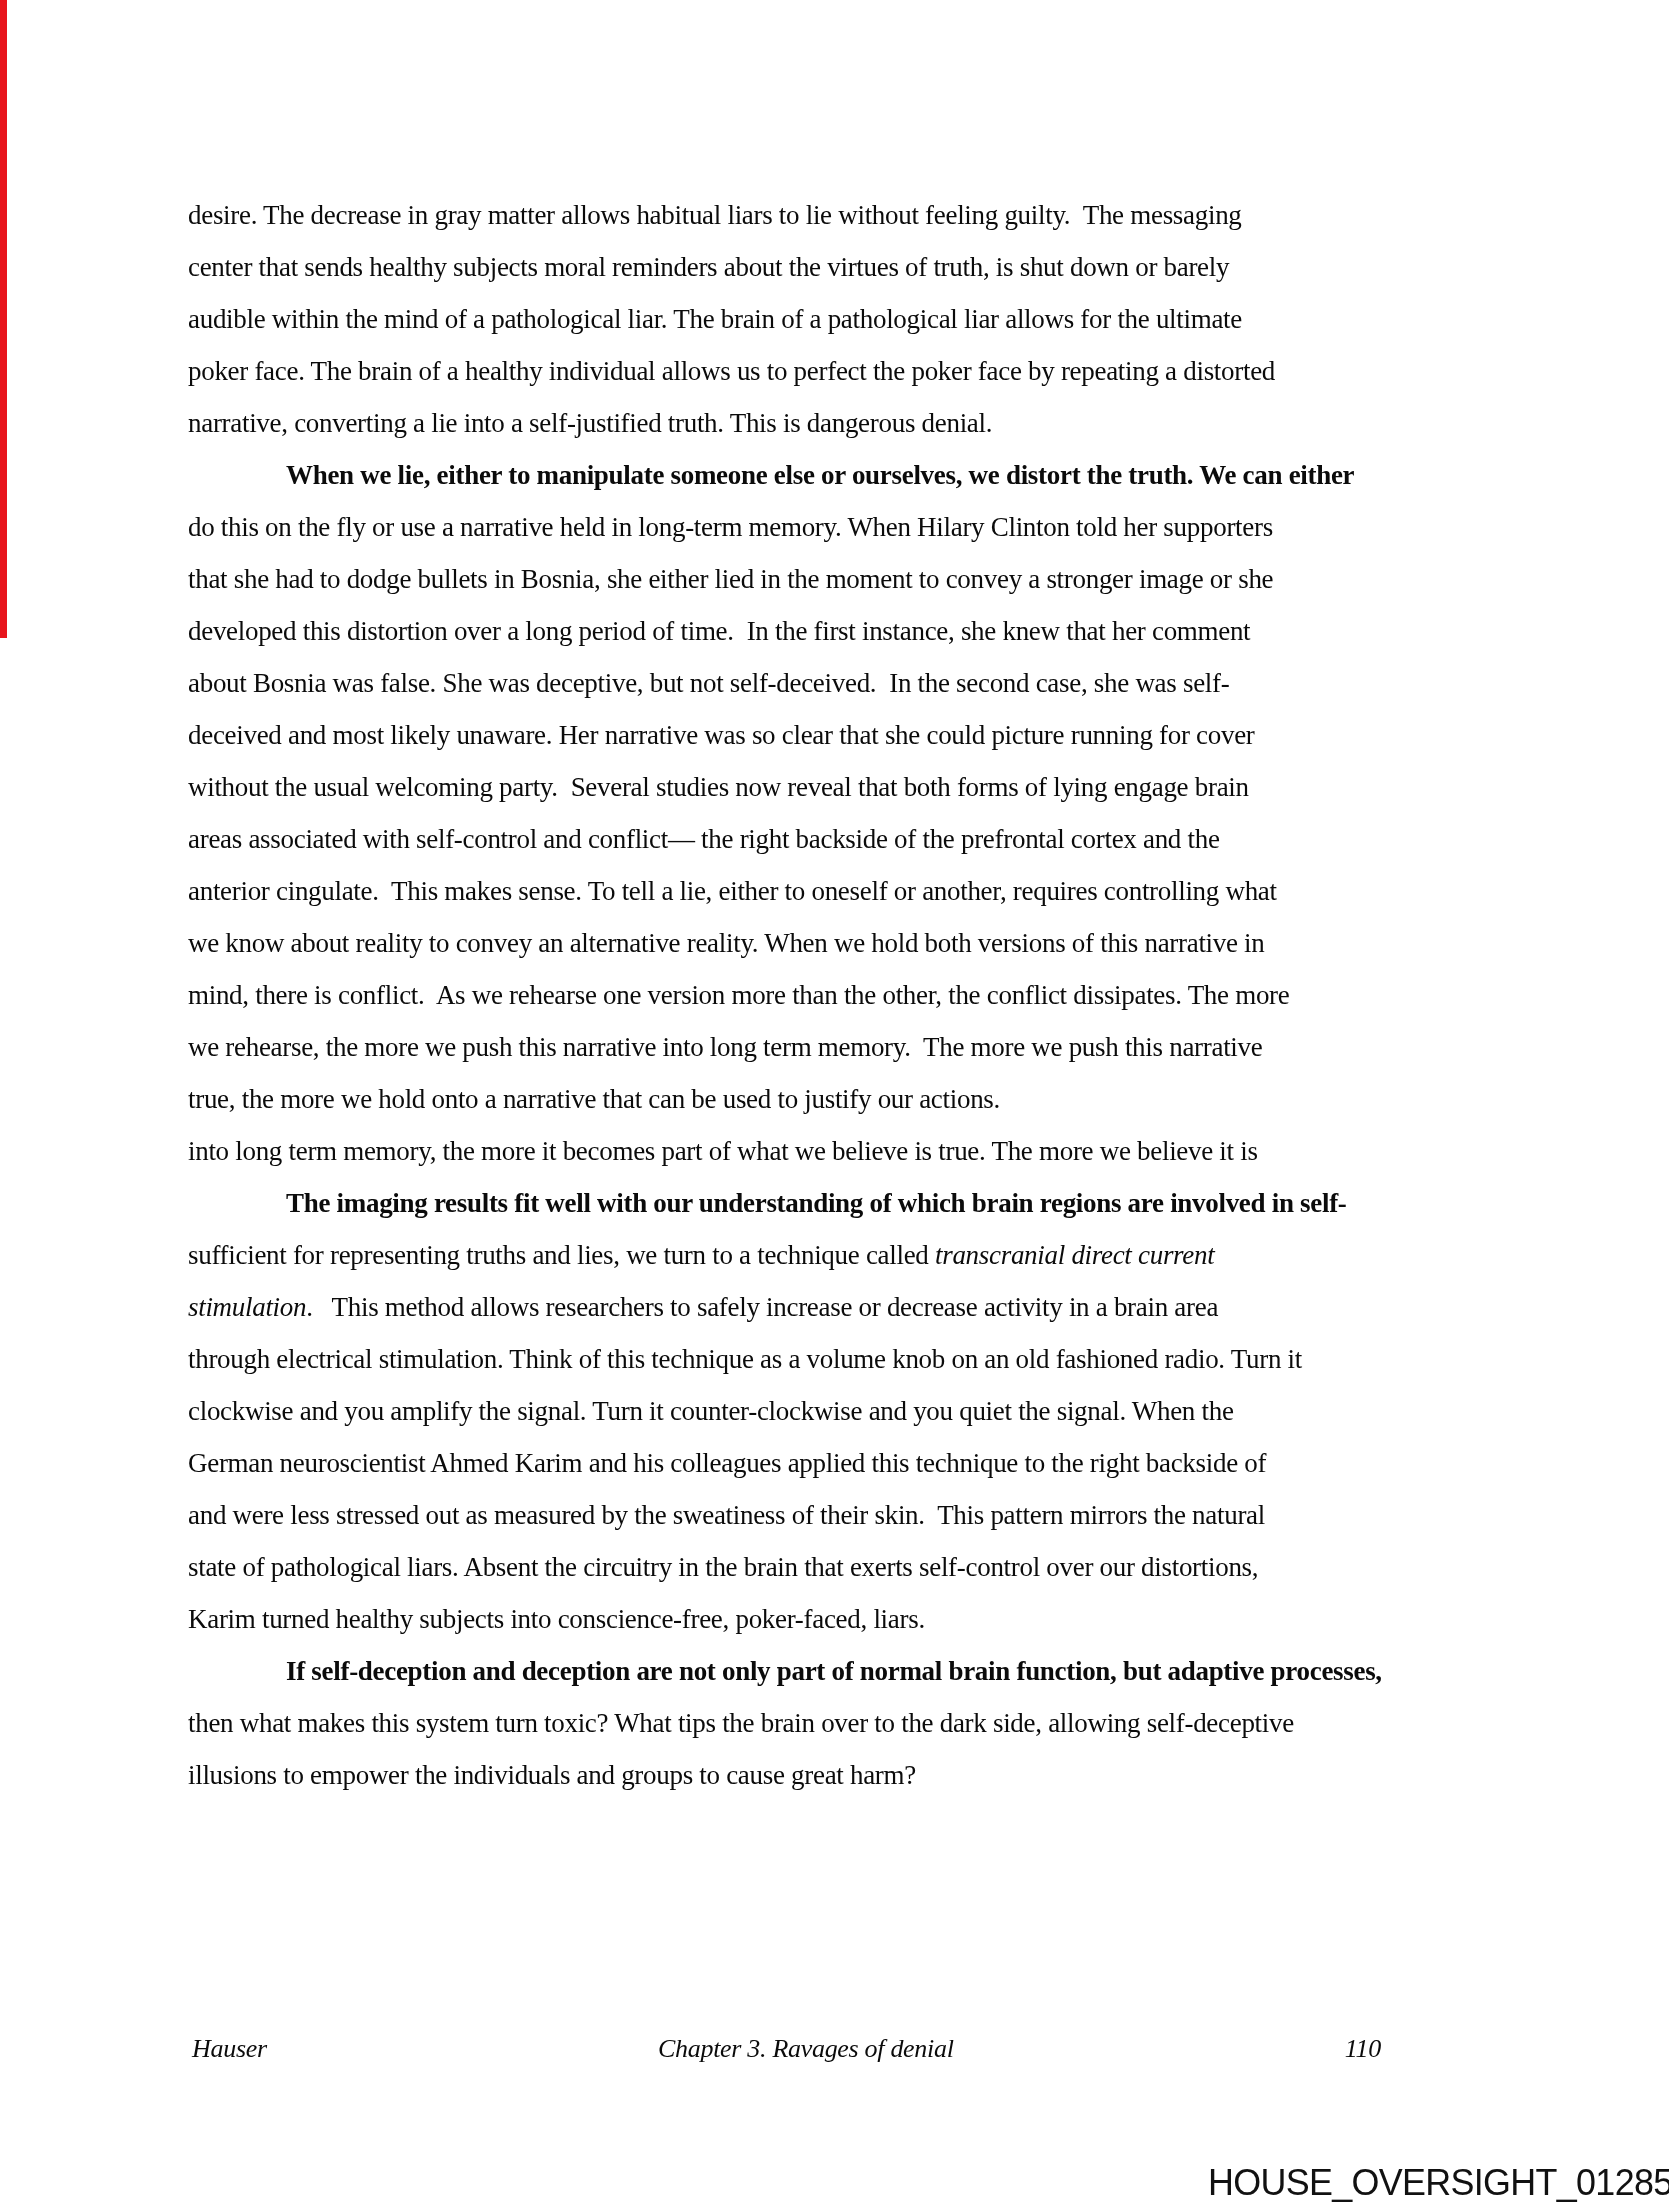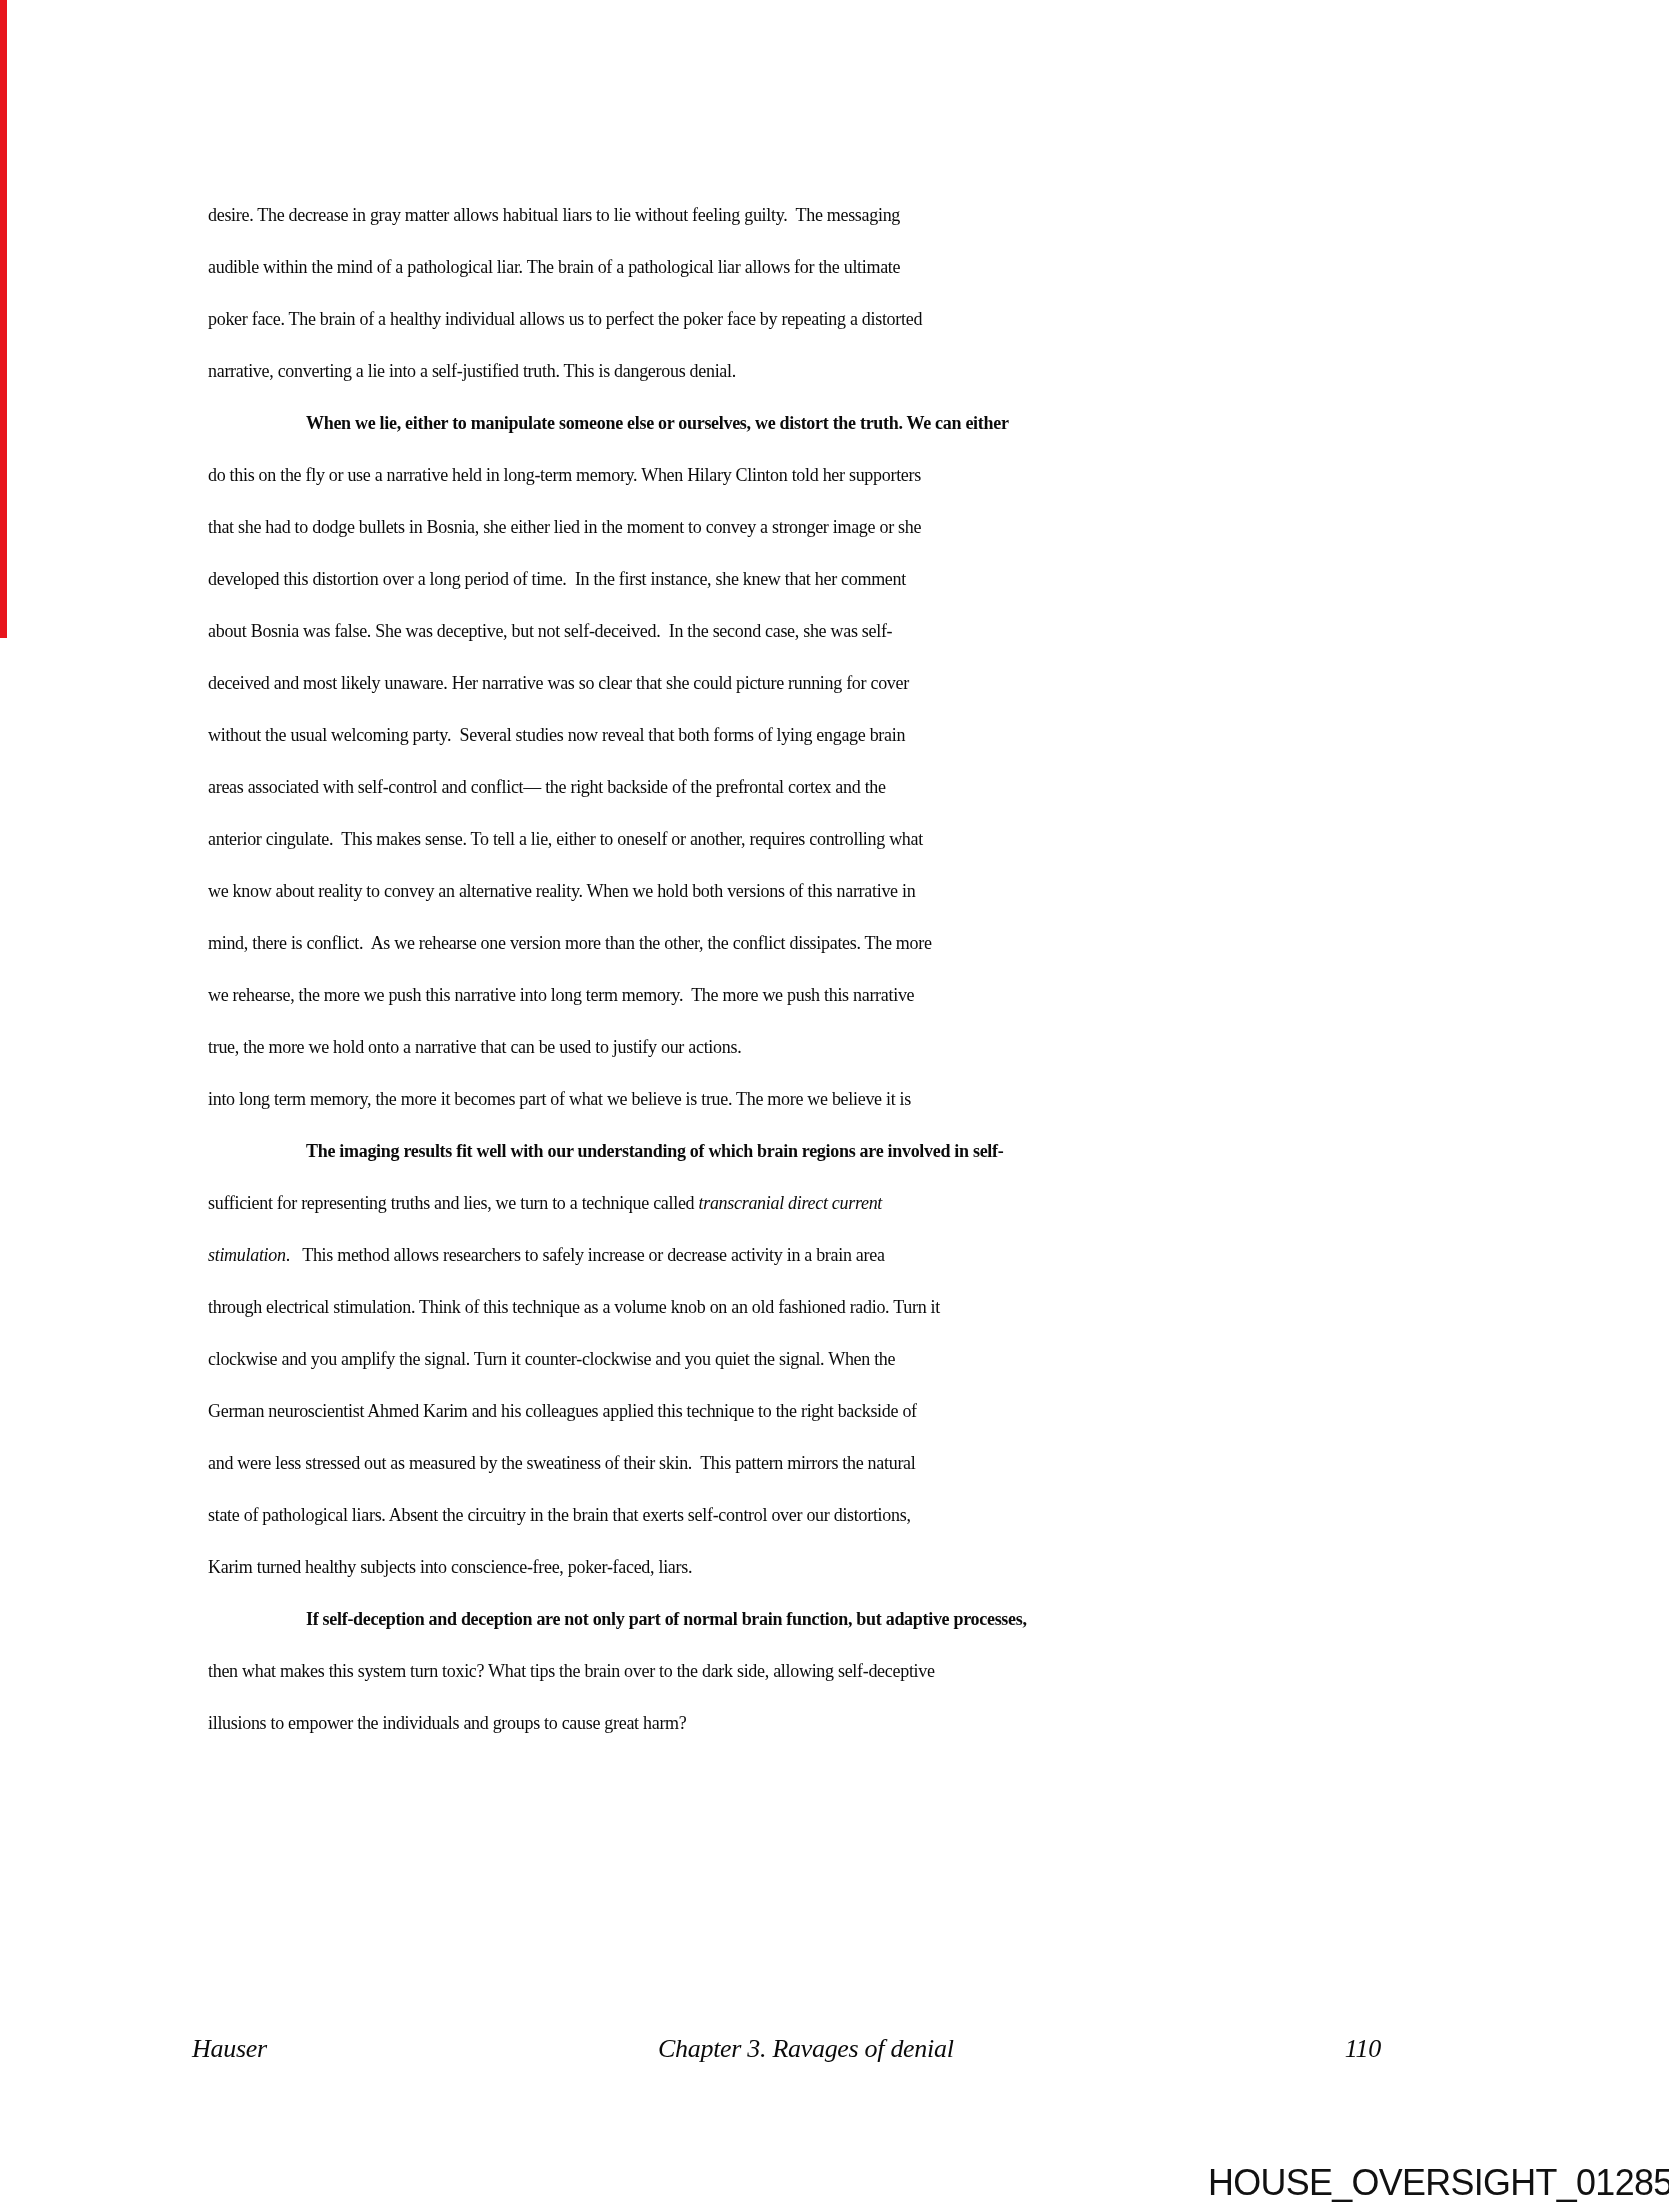--- a/index.html
+++ b/index.html
@@ -14,24 +14,24 @@
   }
   .red-edge {
     position: absolute;
     left: 0;
     top: 0;
     width: 6.5px;
     height: 638px;
   }
   .body-text {
     position: absolute;
-    left: 208px;
+    left: 188px;
     top: 189px;
     width: 1270px;
-    font-size: 18px;
+    font-size: 27px;
     line-height: 52px;
     letter-spacing: -0.3px;
   }
   .body-text .line {
     white-space: pre;
     height: 52px;
   }
   .body-text .line.indent {
     padding-left: 98px;
     font-weight: bold;
@@ -66,20 +66,21 @@
 </style>
 </head>
 <body>
 
 <div class="page">
 
   <div class="red-edge" style="background: rgb(232, 21, 28); width: 6.5px; height: 638px;"></div>
 
   <div class="body-text" id="body-text">
       <div class="line"><span>desire. The decrease in gray matter allows habitual liars to lie without feeling guilty.  The messaging</span></div>
+      <div class="line"><span>center that sends healthy subjects moral reminders about the virtues of truth, is shut down or barely</span></div>
       <div class="line"><span>audible within the mind of a pathological liar. The brain of a pathological liar allows for the ultimate</span></div>
       <div class="line"><span>poker face. The brain of a healthy individual allows us to perfect the poker face by repeating a distorted</span></div>
       <div class="line"><span>narrative, converting a lie into a self-justified truth. This is dangerous denial.</span></div>
       <div class="line indent"><span>When we lie, either to manipulate someone else or ourselves, we distort the truth. We can either</span></div>
       <div class="line"><span>do this on the fly or use a narrative held in long-term memory. When Hilary Clinton told her supporters</span></div>
       <div class="line"><span>that she had to dodge bullets in Bosnia, she either lied in the moment to convey a stronger image or she</span></div>
       <div class="line"><span>developed this distortion over a long period of time.  In the first instance, she knew that her comment</span></div>
       <div class="line"><span>about Bosnia was false. She was deceptive, but not self-deceived.  In the second case, she was self-</span></div>
       <div class="line"><span>deceived and most likely unaware. Her narrative was so clear that she could picture running for cover</span></div>
       <div class="line"><span>without the usual welcoming party.  Several studies now reveal that both forms of lying engage brain</span></div>

